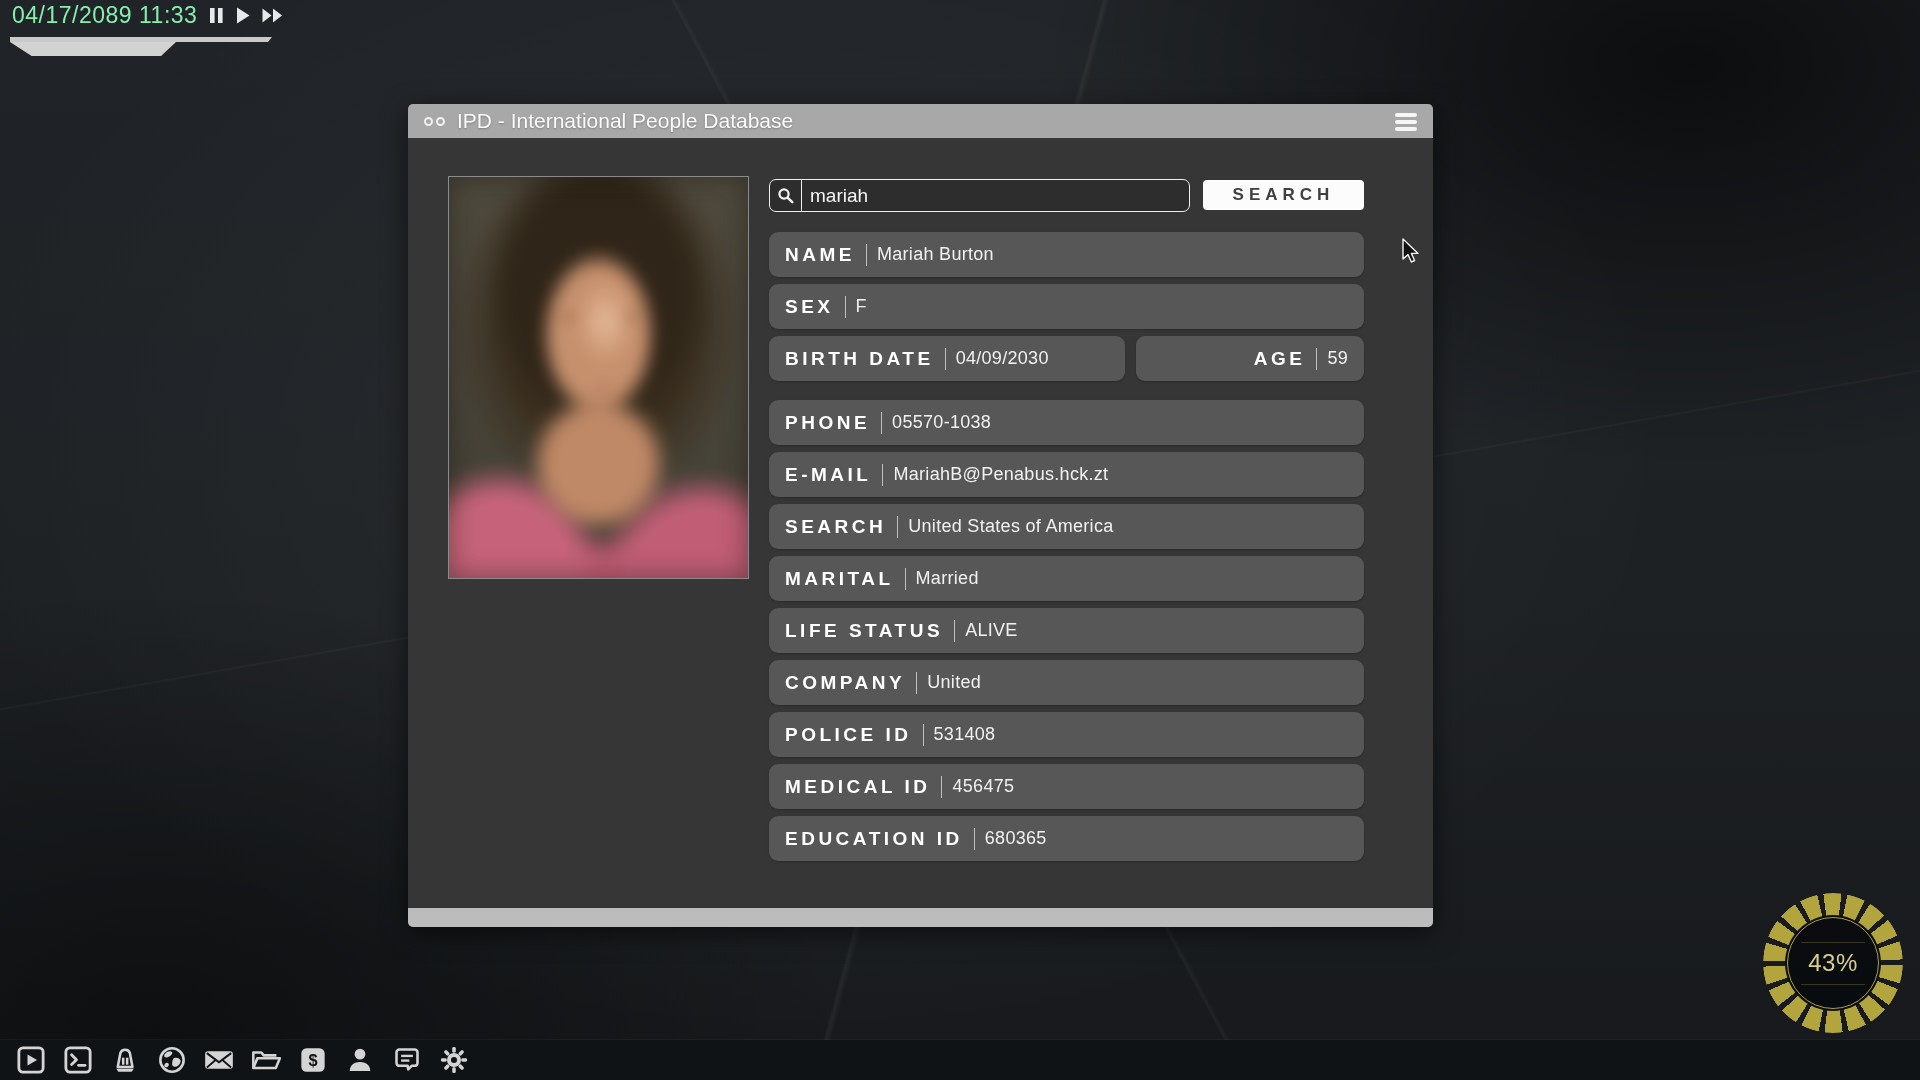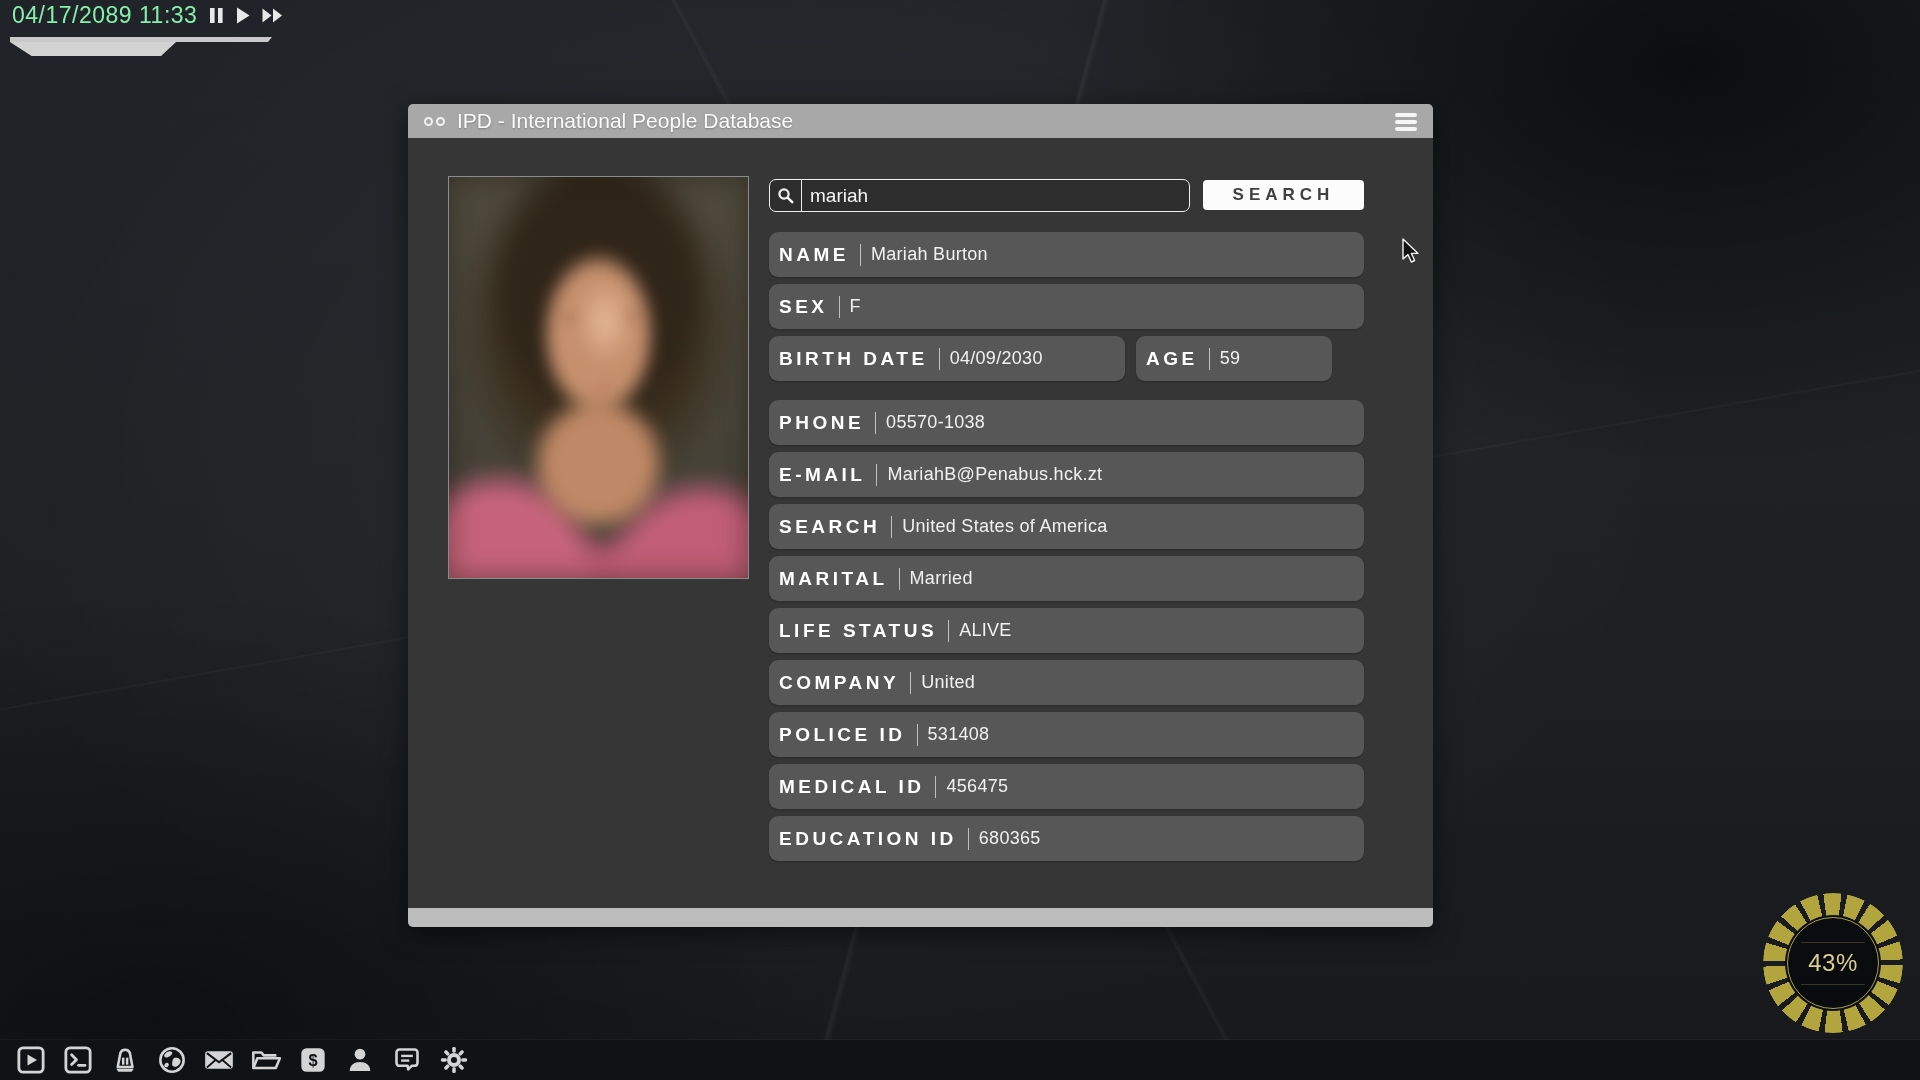--- a/index.html
+++ b/index.html
@@ -102,27 +102,27 @@
     position:absolute; left:795px; top:76px; width:161px; height:30px;
     background:#fcfcfc; border:none; border-radius:4px;
     font-size:17px; font-weight:bold; letter-spacing:5px; color:#404040;
     font-family:"Liberation Sans","DejaVu Sans",sans-serif;
     display:flex; align-items:center; justify-content:center; cursor:pointer;
   }
   
   .rows { position:absolute; left:361px; top:128px; width:595px; }
   .prow {
     height:45px; margin-bottom:7px; background:#575757; border-radius:9px;
-    display:flex; align-items:center; padding:0 10px; color:#fff;
+    display:flex; align-items:center; padding:0 16px; color:#fff;
     box-shadow:0 1px 2px rgba(0,0,0,.25);
   }
   .prow-split { display:flex; gap:11px; margin-bottom:7px; }
   .prow-split .prow { flex:none; margin-bottom:12px; }
   .prow.w-birth { width:356px; }
-  .prow.w-age   { width:196px; }
+  .prow.w-age   { width:228px;justify-content:flex-end; }
   .plabel { font-size:19px; font-weight:bold; letter-spacing:3.5px; white-space:nowrap; }
   .psep {
     width:1px; height:22px; background:rgba(255,255,255,.62);
     margin:0 10px 0 11px; flex:none;
   }
   .pvalue { font-size:18px; color:#f1f1f1; letter-spacing:.3px; white-space:nowrap; }
   
   .ring-widget { position:absolute; left:1763px; top:893px; width:140px; height:140px; }
   .ring-segments {
     position:absolute; inset:0; border-radius:50%;

